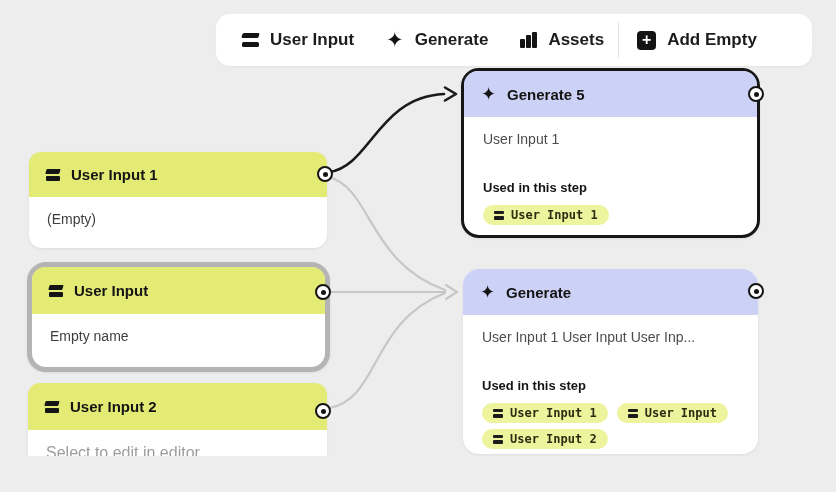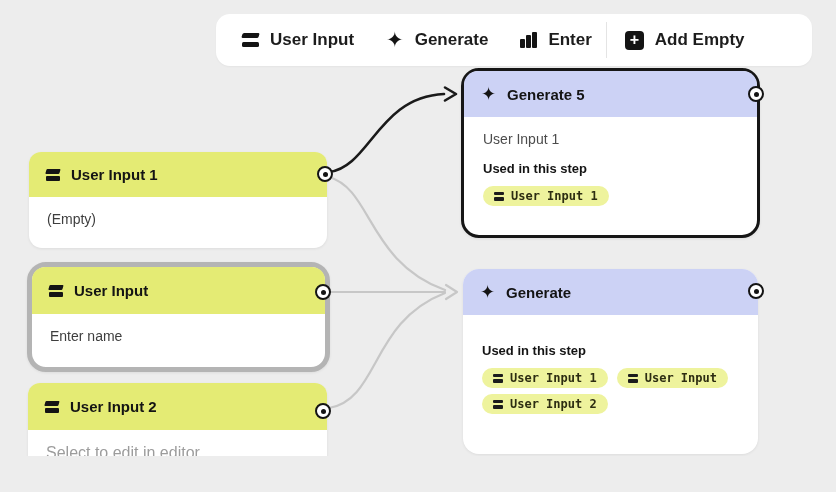--- a/index.html
+++ b/index.html
@@ -69,21 +69,21 @@
   .n-ui2 .node-header { height:47px; }
   .n-ui2 .node-body { font-size:16px; color:#9c9c9c; }
 
   .n-gen1 { left:461px; top:68px; width:299px; height:170px; border:3px solid #161616; border-radius:18px; }
   .n-gen1 .node-header { height:46px; border-radius:14px 14px 0 0; }
   .n-gen  { left:463px; top:269px; width:295px; height:185px; border-radius:16px; }
   .n-gen .node-header { height:46px; border-radius:16px 16px 0 0; }
 
   .gen-body { padding:14px 19px 0; }
   .gen-text { font-size:14px; color:#4c4c4c; white-space:nowrap; overflow:hidden; }
-  .used-label { margin-top:14px; font-size:13px; font-weight:700; color:#141414; }
+  .used-label { margin-top:33px; font-size:13px; font-weight:700; color:#141414; }
   .tag-row { margin-top:10px; display:flex; flex-wrap:wrap; column-gap:9px; row-gap:6px; max-width:250px; }
   .tag {
     display:inline-flex; align-items:center; gap:7px;
     background:#eef39d; border-radius:11px; padding:3px 11px;
     font-family:"DejaVu Sans Mono", monospace; font-weight:700; font-size:12px; color:#2d2d12;
     white-space:nowrap; cursor:pointer;
   }
   .tag-bars { display:inline-block; width:10px; height:9px; position:relative; flex:0 0 auto; }
   .tag-bars i { position:absolute; left:0; width:10px; height:3.5px; background:#1c1c1c; border-radius:1px; display:block; }
   .tag-bars i:first-child { top:0; }
@@ -128,21 +128,21 @@
     <div class="tb-item">
       <span class="ic-sparkle">✦</span>
       <span>Generate</span>
     </div>
     <div class="tb-item">
       <span class="ic-chart">
           <i></i>
           <i></i>
           <i></i>
         </span>
-      <span>Enter</span>
+      <span>Assets</span>
     </div>
     <div class="tb-divider"></div>
     <div class="tb-item" style="margin-left:0;">
       <span class="ic-plus">+</span>
       <span>Add Empty</span>
     </div>
   </div>
 
   <div class="node n-ui1">
     <div class="node-header yellow">
@@ -156,21 +156,21 @@
   </div>
 
   <div class="node n-ui">
     <div class="node-header yellow">
       <span class="hdr-bars">
           <i></i>
           <i></i>
         </span>
       <span>User Input</span>
     </div>
-    <div class="node-body">Enter name</div>
+    <div class="node-body">Empty name</div>
   </div>
 
   <div class="node n-ui2">
     <div class="node-header yellow">
       <span class="hdr-bars">
           <i></i>
           <i></i>
         </span>
       <span>User Input 2</span>
     </div>
@@ -196,20 +196,21 @@
       </div>
     </div>
   </div>
 
   <div class="node n-gen">
     <div class="node-header lavender">
       <span class="ic-sparkle" style="font-size:18px;">✦</span>
       <span>Generate</span>
     </div>
     <div class="gen-body">
+      <div class="gen-text" style="max-width:256px;">User Input 1 User Input User Inp...</div>
       <div class="used-label">Used in this step</div>
       <div class="tag-row">
         <span class="tag">
           <span class="tag-bars">
               <i></i>
               <i></i>
             </span>
           <span>User Input 1</span>
         </span>
         <span class="tag">

